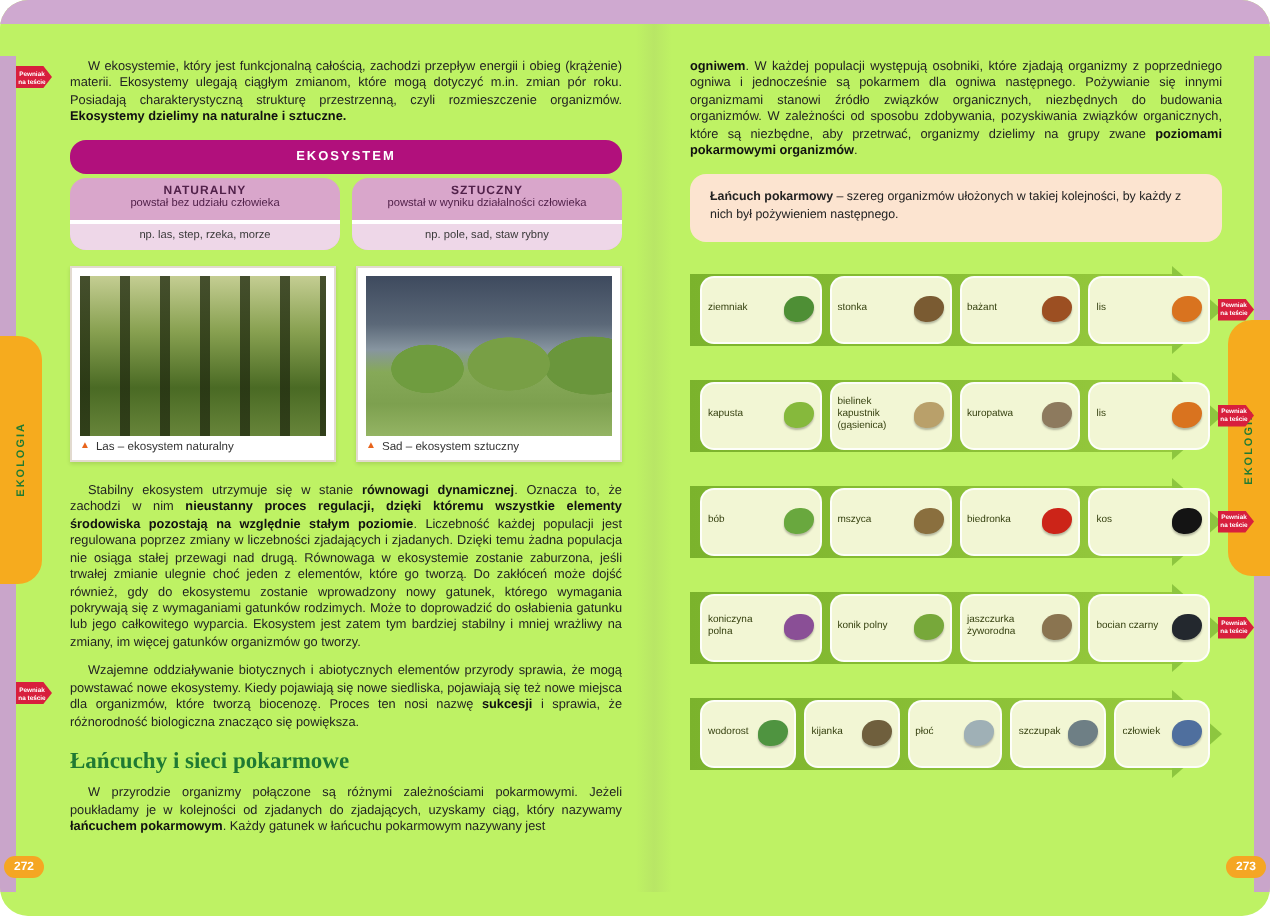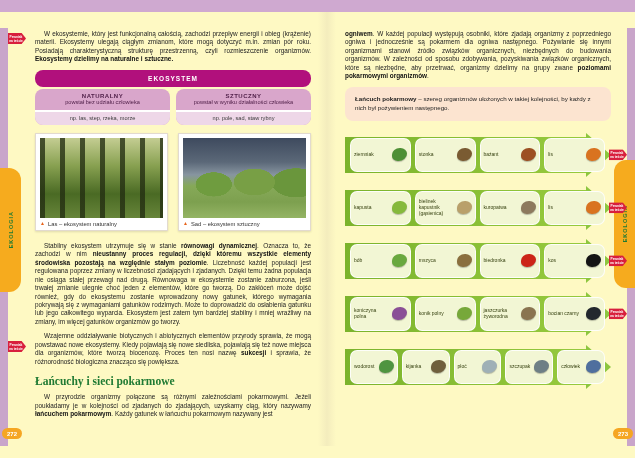--- a/index.html
+++ b/index.html
@@ -1,17 +1,17 @@
 <!DOCTYPE html>
 <html><head>
 <meta charset="utf-8">
 <style>
   html,body{margin:0;padding:0;background:#ffffff;}
-  #canvas{position:relative;width:635px;height:458px;background:#fef9c3;overflow:hidden;
-          font-family:"Liberation Sans", sans-serif;color:#222;}
+  #canvas{position:relative;width:635px;height:458px;background:#bef264;overflow:hidden;
+          font-family:"Liberation Sans", sans-serif;color:#222;border-radius:14px;}
   
   .top-band{position:absolute;left:0;top:0;width:635px;height:12px;background:#cfa9d0;}
   .strip{position:absolute;top:28px;bottom:12px;width:8px;background:#c9a5ca;}
   .strip.left{left:0;} .strip.right{right:0;}
   .tab{position:absolute;background:#f6ab1e;display:flex;align-items:center;justify-content:center;}
   .tab.left{left:0;top:168px;width:21px;height:124px;border-radius:0 12px 12px 0;}
   .tab.right{right:0;top:160px;width:21px;height:128px;border-radius:12px 0 0 12px;}
   .tab-text{writing-mode:vertical-rl;transform:rotate(180deg);font-size:5.5px;font-weight:bold;
             color:#1f7a33;letter-spacing:1px;}
   .pagenum{position:absolute;width:20px;height:11px;background:#f5a623;border-radius:6px;color:#fff;

